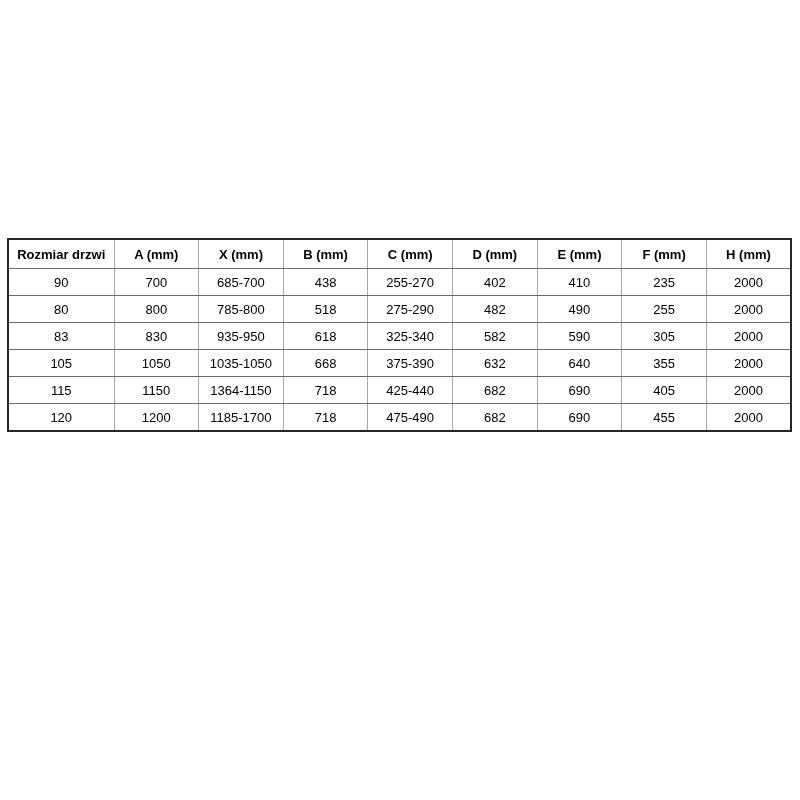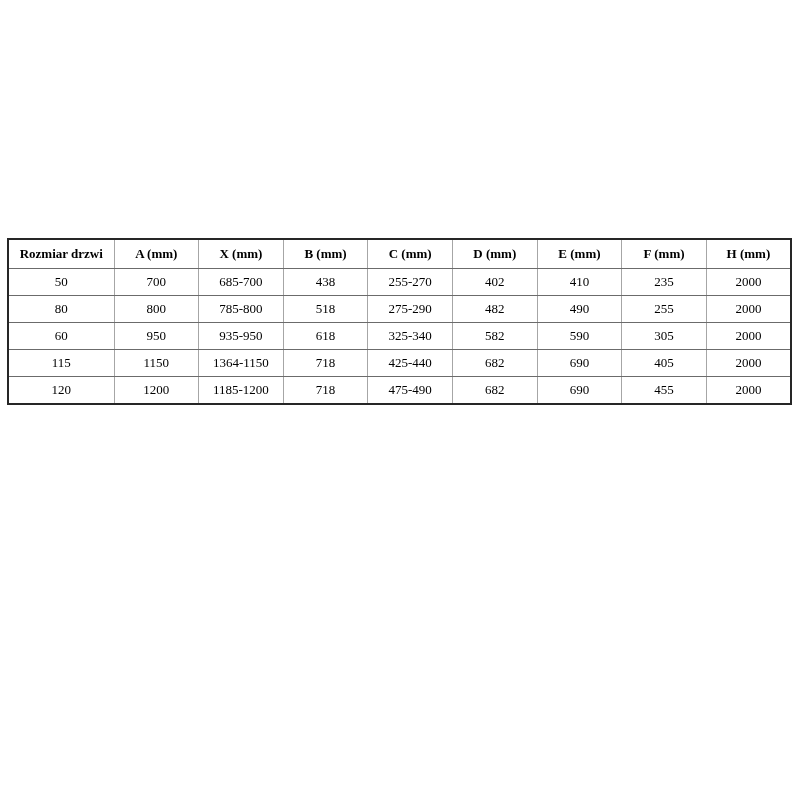--- a/index.html
+++ b/index.html
@@ -5,21 +5,21 @@
   html, body {
     margin: 0;
     padding: 0;
     background: #ffffff;
   }
   .page {
     position: relative;
     width: 800px;
     height: 800px;
     background: #ffffff;
-    font-family: Liberation Serif, serif;
+    font-family: Liberation Sans, sans-serif;
   }
   table.spec-table {
     position: absolute;
     left: 7px;
     top: 238px;
     width: 785px;
     border-collapse: collapse;
     table-layout: fixed;
     border: 2px solid #262626;
     font-size: 13px;
@@ -69,21 +69,21 @@
         <th>B (mm)</th>
         <th>C (mm)</th>
         <th>D (mm)</th>
         <th>E (mm)</th>
         <th>F (mm)</th>
         <th>H (mm)</th>
       </tr>
     </thead>
     <tbody>
         <tr>
-          <td>50</td>
+          <td>90</td>
           <td>700</td>
           <td>685-700</td>
           <td>438</td>
           <td>255-270</td>
           <td>402</td>
           <td>410</td>
           <td>235</td>
           <td>2000</td>
         </tr>
         <tr>
@@ -91,45 +91,56 @@
           <td>800</td>
           <td>785-800</td>
           <td>518</td>
           <td>275-290</td>
           <td>482</td>
           <td>490</td>
           <td>255</td>
           <td>2000</td>
         </tr>
         <tr>
-          <td>60</td>
-          <td>950</td>
+          <td>83</td>
+          <td>830</td>
           <td>935-950</td>
           <td>618</td>
           <td>325-340</td>
           <td>582</td>
           <td>590</td>
           <td>305</td>
+          <td>2000</td>
+        </tr>
+        <tr>
+          <td>105</td>
+          <td>1050</td>
+          <td>1035-1050</td>
+          <td>668</td>
+          <td>375-390</td>
+          <td>632</td>
+          <td>640</td>
+          <td>355</td>
           <td>2000</td>
         </tr>
         <tr>
           <td>115</td>
           <td>1150</td>
           <td>1364-1150</td>
           <td>718</td>
           <td>425-440</td>
           <td>682</td>
           <td>690</td>
           <td>405</td>
           <td>2000</td>
         </tr>
         <tr>
           <td>120</td>
           <td>1200</td>
-          <td>1185-1200</td>
+          <td>1185-1700</td>
           <td>718</td>
           <td>475-490</td>
           <td>682</td>
           <td>690</td>
           <td>455</td>
           <td>2000</td>
         </tr>
       </tbody>
   </table>
 </div>

